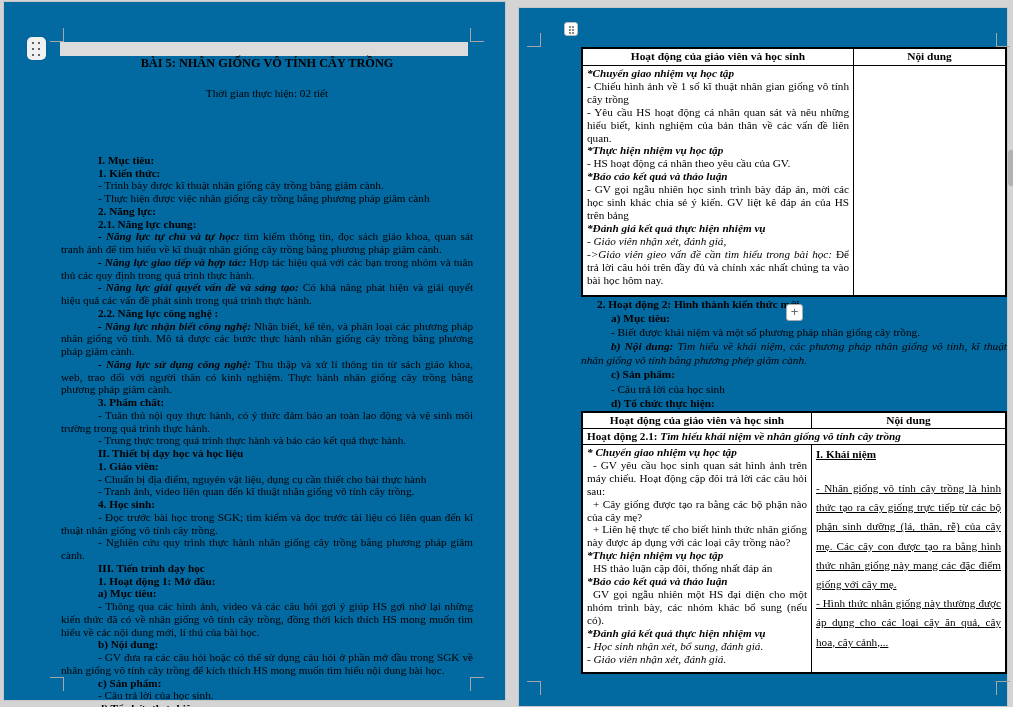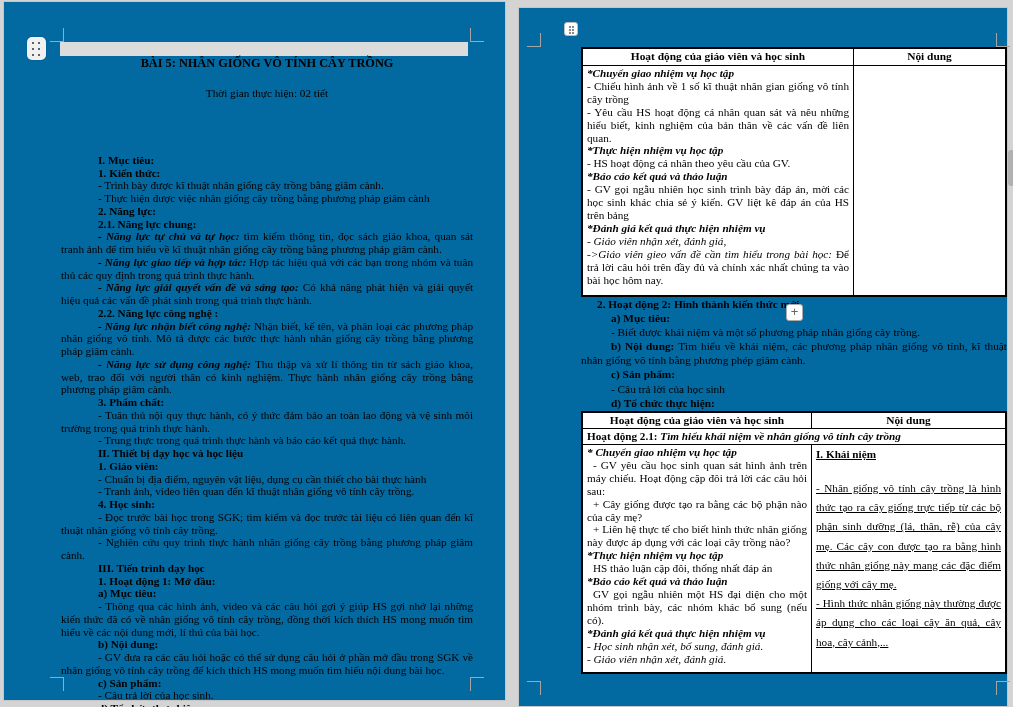--- a/index.html
+++ b/index.html
@@ -69,21 +69,21 @@
   .cjust{text-align:justify;}
   .rcell{padding:2px 4px 0 4px;overflow:hidden;font-size:11.2px;text-decoration:underline;}
   .rhead{font-weight:bold;line-height:14px;}
   .rpar{line-height:19.2px;text-align:justify;}
   .rpar.first{margin-top:18px;}
 
   
   .mid{position:absolute;left:62px;top:289px;width:426px;font-size:11.3px;line-height:14.1px;}
   .m{text-indent:30px;}
   .m0{text-indent:16px;}
-  .mjust{text-align:justify;}
+  .mjust{text-align:justify;font-style:italic;}
 
   
   .plus-btn{position:absolute;left:267px;top:296px;width:17px;height:17px;background:#fdfdfd;
     border:1px solid #ababab;border-radius:3px;box-sizing:border-box;
     font-family:"Liberation Sans","DejaVu Sans",sans-serif;font-size:13px;line-height:14px;
     text-align:center;color:#666;z-index:6;}
   .scroll-thumb{position:absolute;right:0;top:150px;width:5px;height:36px;background:#b1b1b1;border-radius:3px 0 0 3px;}
 </style>
 </head>
 <body>

